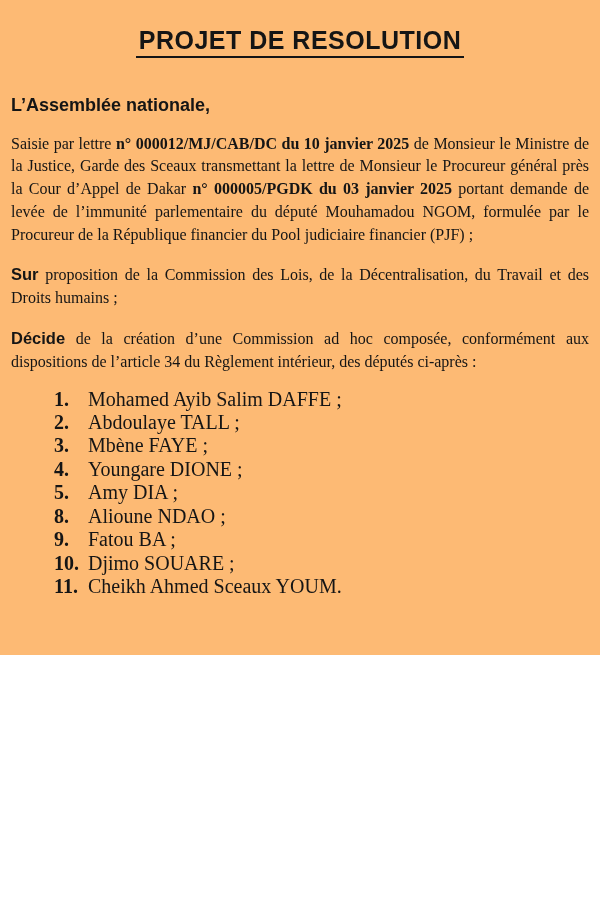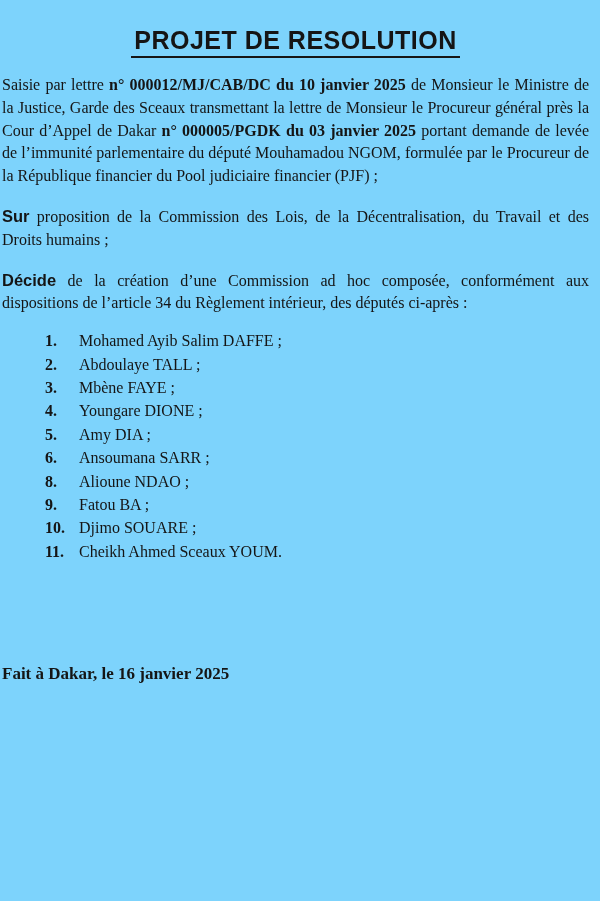--- a/index.html
+++ b/index.html
@@ -3,25 +3,25 @@
 <meta charset="utf-8">
 <style>
   html, body {
     margin: 0;
     padding: 0;
     background: #ffffff;
   }
   .page {
     position: relative;
     width: 600px;
-    height: 901px;
+    height: 655px;
     box-sizing: border-box;
-    background: #7dd3fc;
+    background: #fdba74;
     color: #151515;
-    padding: 27px 11px 0 2px;
+    padding: 27px 11px 0 11px;
     overflow: hidden;
     font-family: "Liberation Serif", serif;
   }
   .title-row {
     text-align: center;
   }
   .doc-title {
     display: inline-block;
     margin: 0;
     font-family: "Liberation Sans", sans-serif;
@@ -54,21 +54,21 @@
     font-weight: 700;
     font-size: 16.5px;
   }
   .bold-serif {
     font-weight: 700;
   }
   .deputies {
     list-style: none;
     margin: 14px 0 0 0;
     padding: 0 0 0 43px;
-    font-size: 16px;
+    font-size: 20px;
     line-height: 23.4px;
   }
   .deputy .num {
     display: inline-block;
     width: 34px;
     font-weight: 700;
   }
   .dateline {
     margin: 100px 25px 0 0;
     text-align: left;
@@ -79,35 +79,35 @@
 </style>
 </head>
 <body>
 
 <div class="page">
 
   <div class="title-row">
     <h1 class="doc-title">PROJET DE RESOLUTION</h1>
   </div>
 
+  <p class="opening">L’Assemblée nationale,</p>
 
   <p class="para"><span>Saisie par lettre </span><span class="bold-serif">n° 000012/MJ/CAB/DC du 10 janvier 2025</span><span> de Monsieur le Ministre de la Justice, Garde des Sceaux transmettant la lettre de Monsieur le Procureur général près la Cour d’Appel de Dakar </span><span class="bold-serif">n° 000005/PGDK du 03 janvier 2025</span><span> portant demande de levée de l’immunité parlementaire du député Mouhamadou NGOM, formulée par le Procureur de la République financier du Pool judiciaire financier (PJF) ;</span></p>
 
 
   <p class="para"><span class="lead-bold">Sur</span><span> proposition de la Commission des Lois, de la Décentralisation, du Travail et des Droits humains ;</span></p>
 
   <p class="para"><span class="lead-bold">Décide</span><span> de la création d’une Commission ad hoc composée, conformément aux dispositions de l’article 34 du Règlement intérieur, des députés ci-après :</span></p>
 
   <ol class="deputies">
     <li class="deputy"><span class="num">1.</span><span class="dep-name">Mohamed Ayib Salim DAFFE ;</span></li>
     <li class="deputy"><span class="num">2.</span><span class="dep-name">Abdoulaye TALL ;</span></li>
     <li class="deputy"><span class="num">3.</span><span class="dep-name">Mbène FAYE ;</span></li>
     <li class="deputy"><span class="num">4.</span><span class="dep-name">Youngare DIONE ;</span></li>
     <li class="deputy"><span class="num">5.</span><span class="dep-name">Amy DIA ;</span></li>
-    <li class="deputy"><span class="num">6.</span><span class="dep-name">Ansoumana SARR ;</span></li>
     <li class="deputy"><span class="num">8.</span><span class="dep-name">Alioune NDAO ;</span></li>
     <li class="deputy"><span class="num">9.</span><span class="dep-name">Fatou BA ;</span></li>
     <li class="deputy"><span class="num">10.</span><span class="dep-name">Djimo SOUARE ;</span></li>
     <li class="deputy"><span class="num">11.</span><span class="dep-name">Cheikh Ahmed Sceaux YOUM.</span></li>
   </ol>
 
   <p class="dateline">Fait à Dakar, le 16 janvier 2025</p>
 
 </div>
 

